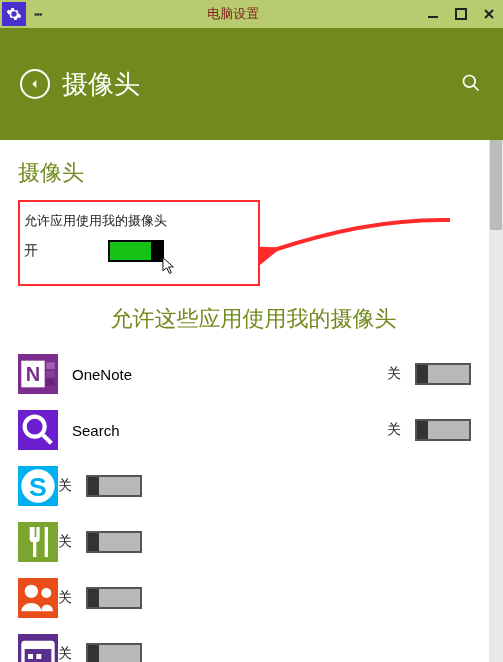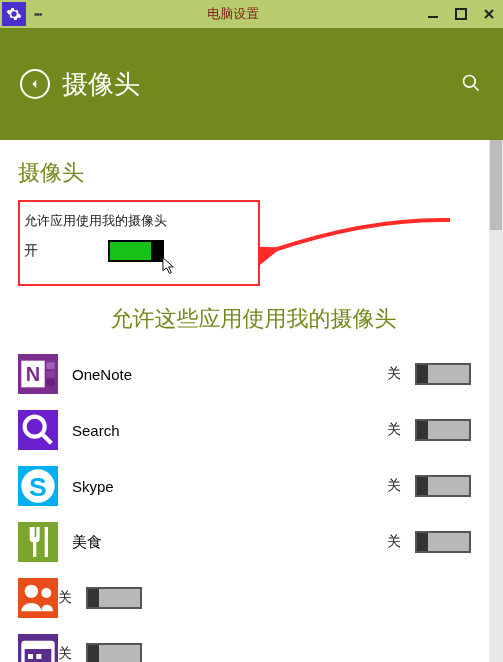--- a/index.html
+++ b/index.html
@@ -147,33 +147,31 @@
         </div>
         <div class="app-row">
     <div class="app-icon">
             <div class="icon-bg" style="background:#00aff0">
               <svg width="28" height="28" viewBox="0 0 24 24">
                 <circle cx="12" cy="12" r="10" fill="#fff"></circle>
                 <text x="12" y="18" text-anchor="middle" font-size="16" font-weight="bold" fill="#00aff0">S</text>
               </svg>
             </div>
           </div>
-    <div class="app-name">Skype</div>
     <div class="app-state">关</div>
     <div class="toggle-off"></div>
         </div>
         <div class="app-row">
     <div class="app-icon">
             <div class="icon-bg" style="background:#7ba52e">
               <svg width="24" height="24" viewBox="0 0 24 24" fill="#fff">
                 <path d="M7 3v7a2 2 0 002 2v9h2v-9a2 2 0 002-2V3h-2v6h-1V3h-1v6H9V3H7zm9 0v18h2V3h-2z"></path>
               </svg>
             </div>
           </div>
-    <div class="app-name">美食</div>
     <div class="app-state">关</div>
     <div class="toggle-off"></div>
         </div>
         <div class="app-row">
     <div class="app-icon">
             <div class="icon-bg" style="background:#e84d1a">
               <svg width="26" height="26" viewBox="0 0 24 24" fill="#fff">
                 <circle cx="8" cy="8" r="4"></circle>
                 <circle cx="17" cy="9" r="3"></circle>
                 <path d="M2 20c0-3 3-5 6-5s6 2 6 5H2zm12 0c0-2 1-4 3-4s4 1 4 4h-7z"></path>

